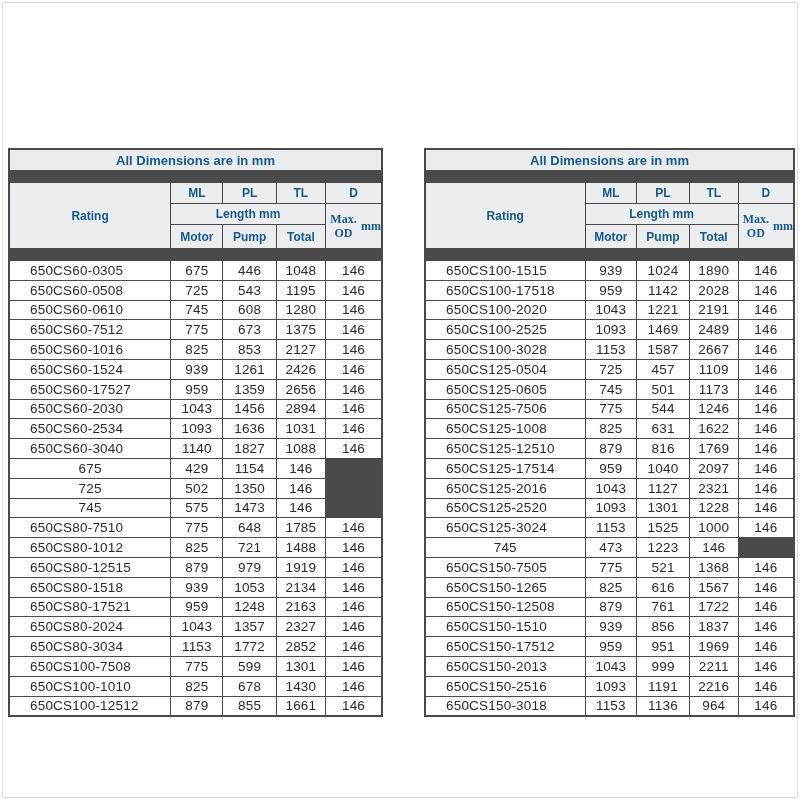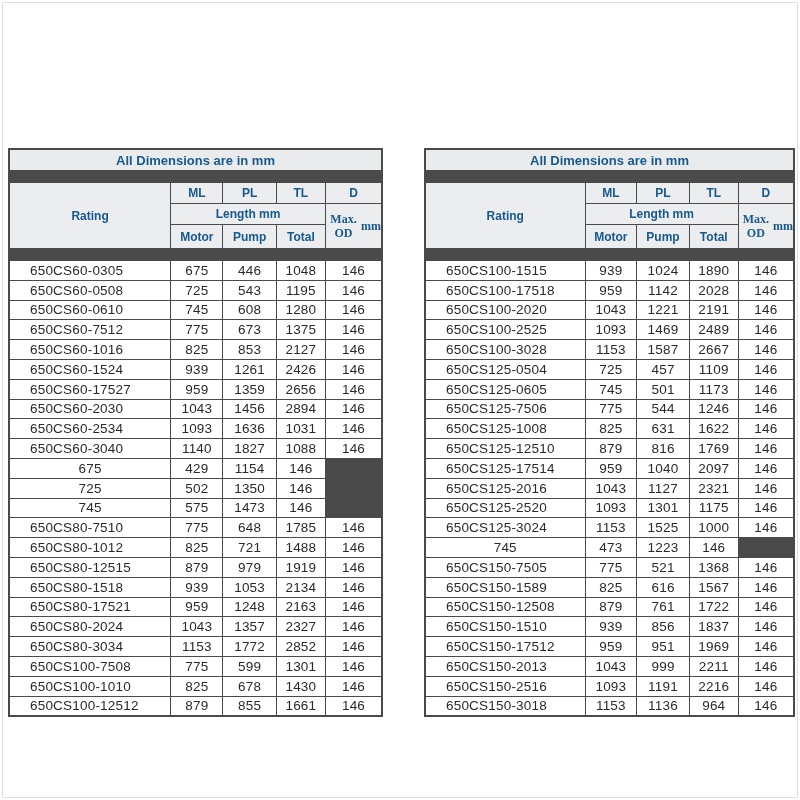--- a/index.html
+++ b/index.html
@@ -358,21 +358,21 @@
         <div class="tcell rating">650CS125-2016</div>
         <div class="tcell">1043</div>
         <div class="tcell">1127</div>
         <div class="tcell">2321</div>
         <div class="tcell">146</div>
       </div>
       <div class="trow">
         <div class="tcell rating">650CS125-2520</div>
         <div class="tcell">1093</div>
         <div class="tcell">1301</div>
-        <div class="tcell">1175</div>
+        <div class="tcell">1228</div>
         <div class="tcell">146</div>
       </div>
       <div class="trow">
         <div class="tcell rating">650CS125-3024</div>
         <div class="tcell">1153</div>
         <div class="tcell">1525</div>
         <div class="tcell">1000</div>
         <div class="tcell">146</div>
       </div>
       <div class="trow">
@@ -382,21 +382,21 @@
         <div class="tcell">146</div>
       </div>
       <div class="trow">
         <div class="tcell rating">650CS150-7505</div>
         <div class="tcell">775</div>
         <div class="tcell">521</div>
         <div class="tcell">1368</div>
         <div class="tcell">146</div>
       </div>
       <div class="trow">
-        <div class="tcell rating">650CS150-1589</div>
+        <div class="tcell rating">650CS150-1265</div>
         <div class="tcell">825</div>
         <div class="tcell">616</div>
         <div class="tcell">1567</div>
         <div class="tcell">146</div>
       </div>
       <div class="trow">
         <div class="tcell rating">650CS150-12508</div>
         <div class="tcell">879</div>
         <div class="tcell">761</div>
         <div class="tcell">1722</div>

